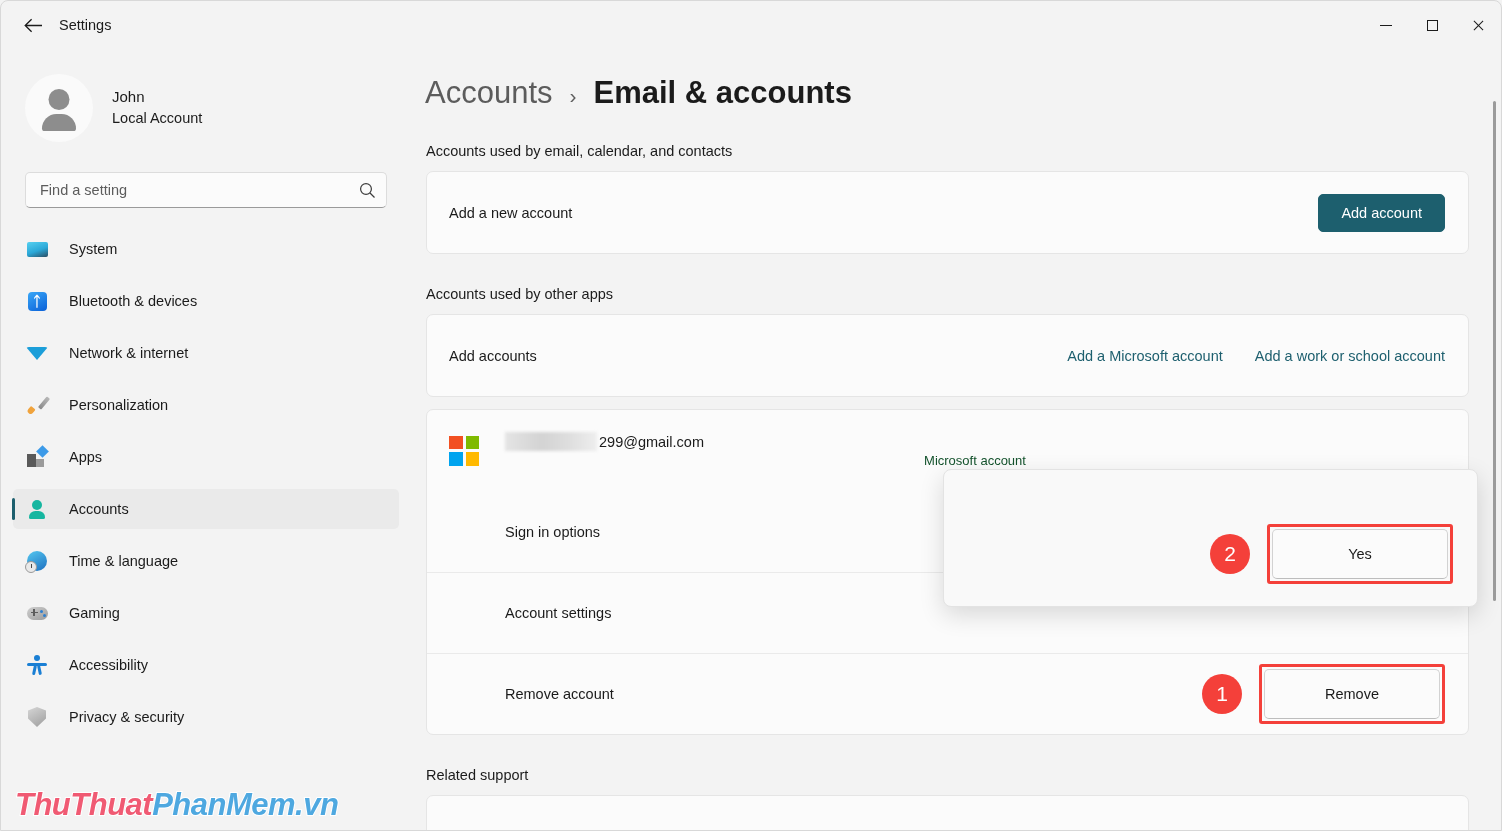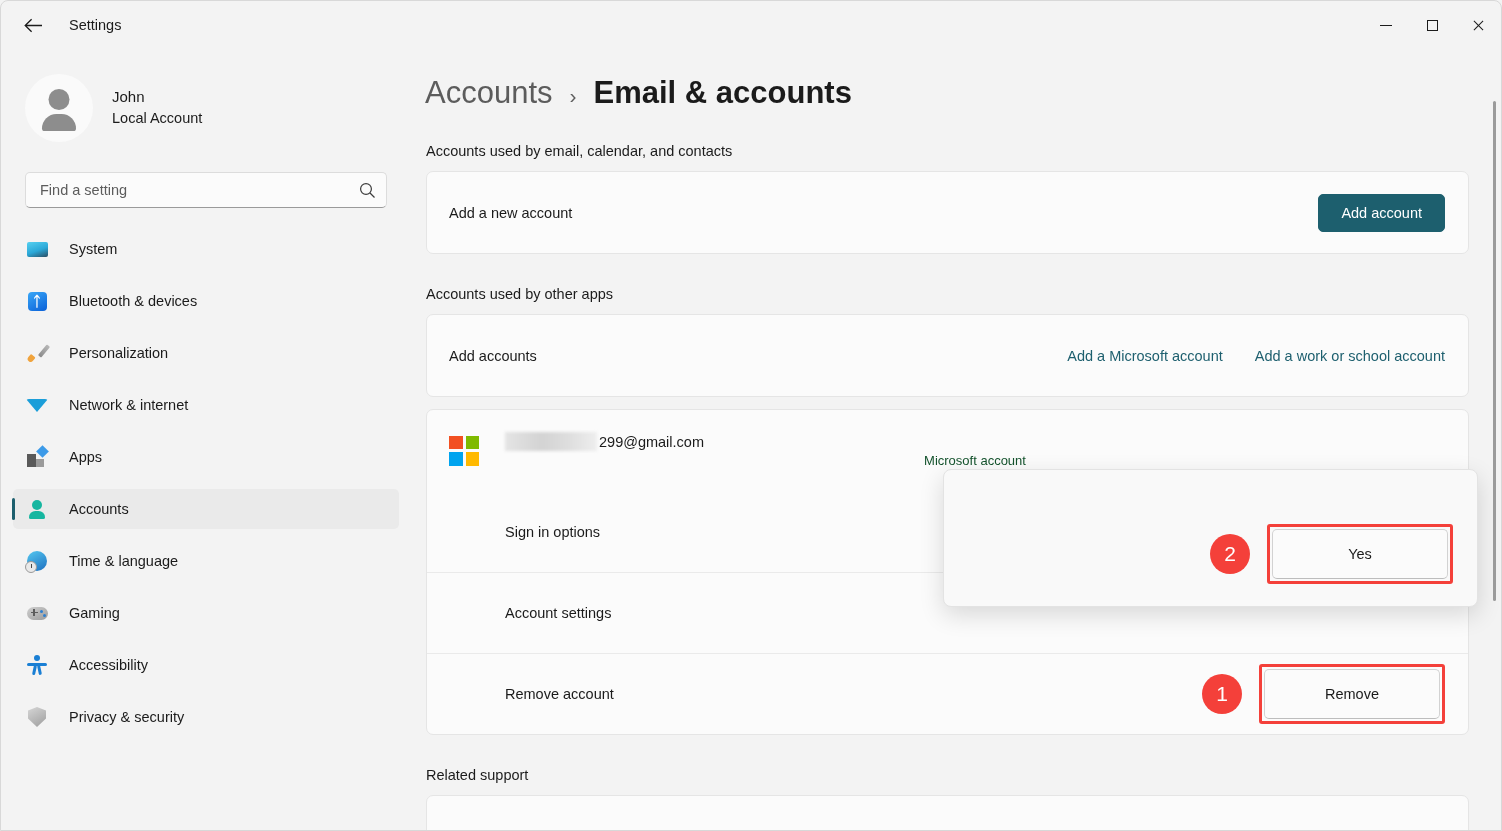--- a/index.html
+++ b/index.html
@@ -22,21 +22,21 @@
   .titlebar {
     position: absolute; top: 0; left: 0; right: 0; height: 48px;
     display: flex; align-items: center;
   }
   .back-btn {
     width: 36px; height: 32px; margin-left: 14px;
     display: flex; align-items: center; justify-content: center;
     border-radius: 5px; cursor: pointer;
   }
   .app-title {
-    margin-left: 18px; font-size: 14.5px; color: #1b1b1b;
+    margin-left: 8px; font-size: 14.5px; color: #1b1b1b;
   }
   .win-controls {
     position: absolute; right: 0; top: 0; height: 48px; display: flex;
   }
   .win-btn {
     width: 46px; height: 48px; display: flex; align-items: center;
     justify-content: center; cursor: pointer; color: #1b1b1b;
   }
   .wb-min { width: 12px; height: 1px; background: currentColor; }
   .wb-max { width: 11px; height: 11px; border: 1px solid currentColor; }
@@ -343,33 +343,33 @@
 
       <div class="nav-item">
         <span class="nav-icon">
             <span class="ic-bt">ᛏ</span>
           </span>
         <span class="nav-label">Bluetooth &amp; devices</span>
       </div>
 
       <div class="nav-item">
         <span class="nav-icon">
+            <span class="ic-wifi"></span>
+          </span>
+        <span class="nav-label">Network &amp; internet</span>
+      </div>
+
+      <div class="nav-item">
+        <span class="nav-icon">
           <span class="ic-brush">
               <span class="handle"></span>
               <span class="tip"></span>
             </span>
         </span>
         <span class="nav-label">Personalization</span>
-      </div>
-
-      <div class="nav-item">
-        <span class="nav-icon">
-            <span class="ic-wifi"></span>
-          </span>
-        <span class="nav-label">Network &amp; internet</span>
       </div>
 
       <div class="nav-item">
         <span class="nav-icon">
           <span class="ic-apps">
               <span class="sq1"></span>
               <span class="sq2"></span>
               <span class="sq3"></span>
             </span>
         </span>
@@ -503,14 +503,17 @@
         <span class="hl-box">
           <button class="btn-plain">Yes</button>
         </span>
       </div>
     </div>
 
   </div>
 
   <div class="scrollbar"></div>
 
+  <div class="watermark">
+    <span class="wm-a">ThuThuat</span><span class="wm-b">PhanMem.vn</span>
+  </div>
 
 </div>
 
 </body></html>

